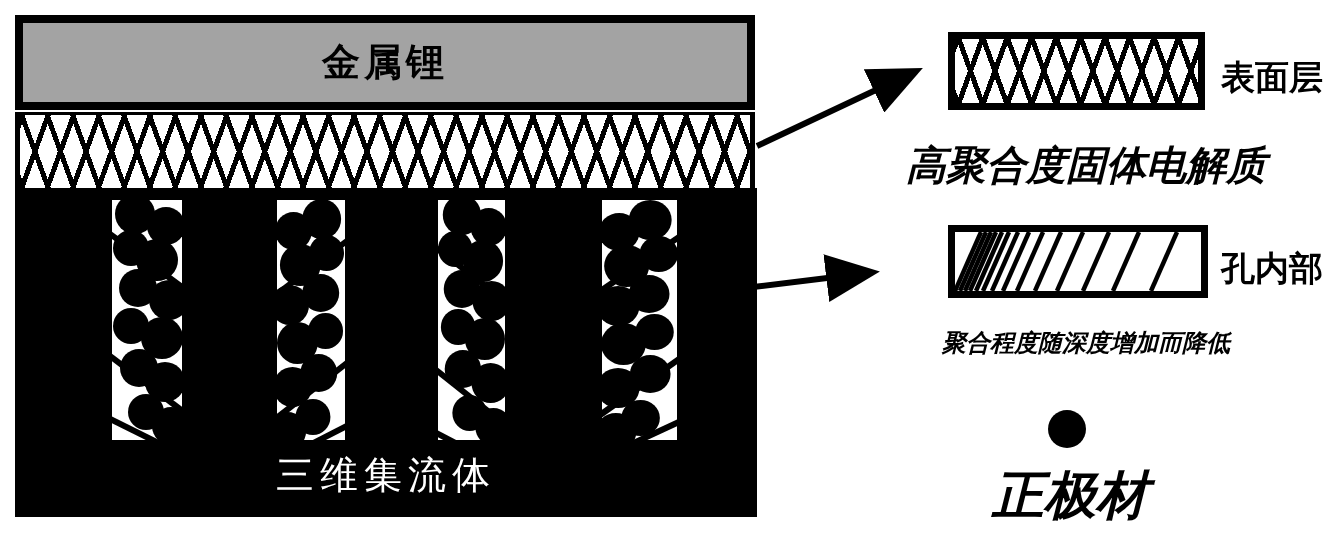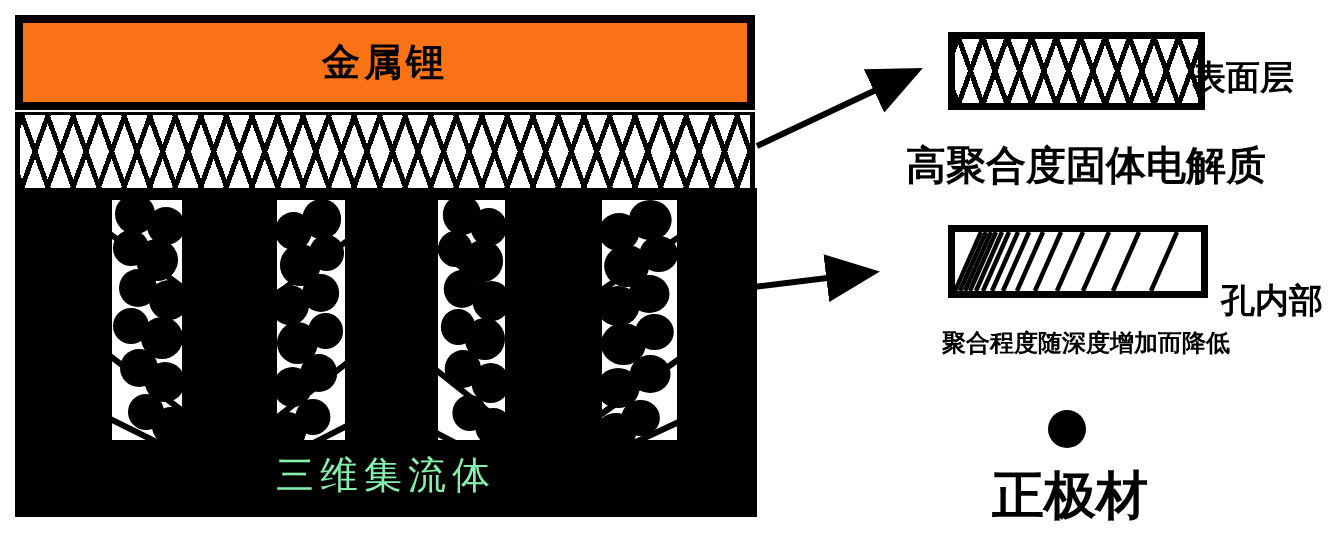--- a/index.html
+++ b/index.html
@@ -7,21 +7,21 @@
     width:1336px;height:533px;position:relative;overflow:hidden;
     background:#ffffff;
     font-family:"Liberation Sans","DejaVu Sans",sans-serif;
     color:#000;
   }
   .abs{position:absolute;}
 
   
   .lithium-box{
     left:15px;top:15px;width:740px;height:95px;
-    border:8px solid #000;background:#f97316;box-sizing:border-box;
+    border:8px solid #000;background:#a3a3a3;box-sizing:border-box;
     display:flex;align-items:center;justify-content:center;
   }
   .lithium-box .lbl{font-size:38px;font-weight:bold;letter-spacing:4px;}
 
   .electrolyte-layer{
     left:15px;top:112px;width:740px;height:76px;box-sizing:border-box;
     border-left:5px solid #000;border-right:5px solid #000;
     border-top:3px solid #000;
     background:
       repeating-linear-gradient(70deg,#000 0 5px,transparent 5px 24px),
@@ -30,39 +30,39 @@
 
   .collector{
     left:15px;top:188px;width:742px;height:329px;background:#000;
   }
   .channel{
     position:absolute;top:12px;height:240px;background:#fff;overflow:hidden;
   }
   .channel svg{display:block;}
   .collector-label{
     position:absolute;left:0;right:0;bottom:16px;text-align:center;
-    color:#86efac;font-size:38px;font-weight:normal;letter-spacing:6px;
+    color:#ffffff;font-size:38px;font-weight:normal;letter-spacing:6px;
   }
 
   
   .legend-hatch-box{
     left:948px;top:32px;width:257px;height:78px;box-sizing:border-box;
     border:7px solid #000;
     background:
       repeating-linear-gradient(70deg,#000 0 5px,transparent 5px 23px),
       repeating-linear-gradient(110deg,#000 0 5px,transparent 5px 23px);
   }
   .legend-pore-box{
     left:948px;top:225px;width:260px;height:73px;box-sizing:border-box;
     border:7px solid #000;background:#fff;
   }
   .side-label{font-size:34px;font-weight:bold;white-space:nowrap;}
-  .surface-label{left:1192px;top:55px;text-align:right;}
-  .pore-label{left:1221px;top:246px;margin-top:32px;}
-  .caption{font-weight:bold;text-align:center;}
+  .surface-label{left:1221px;top:55px;text-align:right;}
+  .pore-label{left:1221px;top:246px;}
+  .caption{font-weight:bold;text-align:center;font-style:italic;}
   .electrolyte-caption{left:886px;top:138px;width:400px;font-size:40px;}
   .pore-caption{left:881px;top:323px;width:410px;font-size:24px;line-height:40px;}
   .cathode-dot{
     left:1048px;top:410px;width:38px;height:38px;border-radius:50%;background:#000;
   }
   .cathode-caption{left:970px;top:461px;width:200px;font-size:52px;}
 
   svg.overlay{left:0;top:0;pointer-events:none;}
 </style>
 </head>

